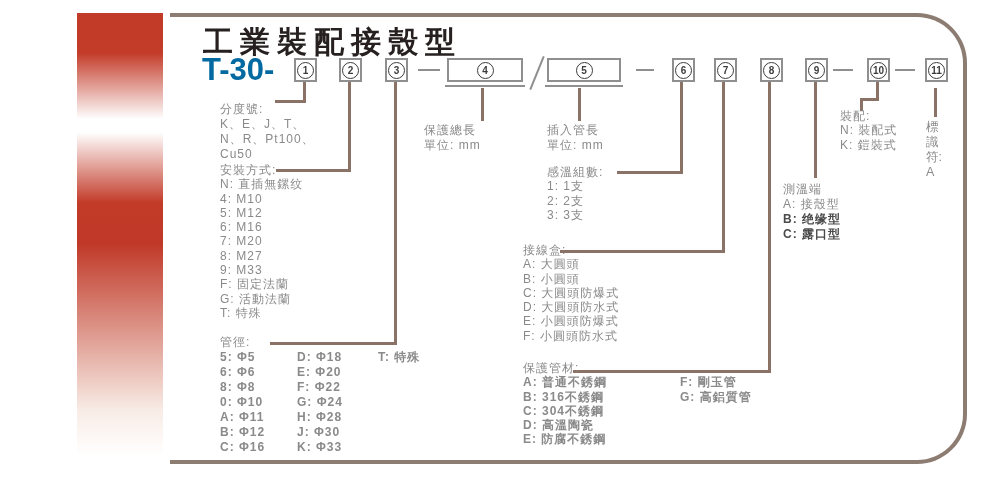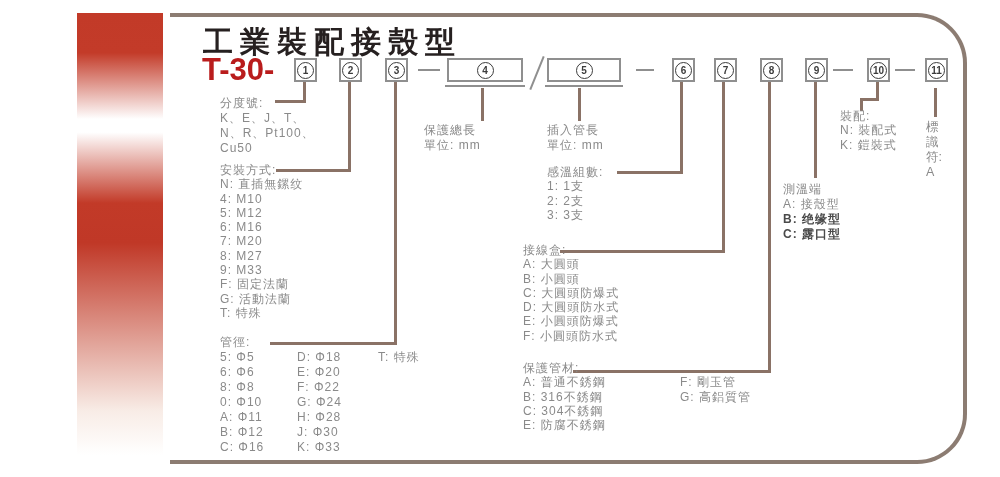--- a/index.html
+++ b/index.html
@@ -20,21 +20,21 @@
     position:absolute;left:150px;top:13px;width:797px;height:451px;
     border:4px solid #8c7c72;border-left:none;
     border-radius:0 50px 50px 0;box-sizing:border-box;
   }
   .pgtitle{
     position:absolute;left:183px;top:22px;font-size:30px;font-weight:bold;
     letter-spacing:7px;color:#262020;white-space:nowrap;
   }
   .model{
     position:absolute;left:182px;top:52px;font-size:31px;font-weight:900;
-    letter-spacing:0;color:#b91c1c;white-space:nowrap;
+    letter-spacing:0;color:#0369a1;white-space:nowrap;
   }
   
   .nbox{
     position:absolute;top:58px;height:24px;width:23px;box-sizing:border-box;
     border:2px solid #8f8f8f;background:#fff;
     display:flex;align-items:center;justify-content:center;
   }
   .nbox.wide{width:76px;}
   .circ{
     display:inline-flex;width:17px;height:17px;border:1.4px solid #3c3c3c;border-radius:50%;
@@ -45,21 +45,21 @@
   .slashwrap{position:absolute;left:505px;top:55px;width:24px;height:36px;display:flex;align-items:center;justify-content:center;}
   .slashbar{width:2px;height:36px;background:#8f8f8f;transform:rotate(22deg);}
   .boxline{position:absolute;top:85px;height:2px;background:#8f8f8f;}
   
   .ln{position:absolute;background:#8a7266;}
   
   .sec{position:absolute;color:#8a8a8a;font-size:12px;letter-spacing:1px;white-space:nowrap;}
   .sec div{line-height:14.3px;}
   .lh15 div{line-height:15px;}
   .bd{color:#4a4a4a;font-weight:bold;}
-  .cols{display:flex;}
+  .cols{display:flex;font-weight:bold;}
   .col1w{width:77px;}
   .col2w{width:81px;}
   .matcol1{width:157px;}
   .vert{position:absolute;left:906px;top:120px;color:#8a8a8a;font-size:12.5px;}
   .vert div{line-height:15px;text-align:left;}
 </style>
 </head>
 <body>
 
 <div id="stage">
@@ -126,21 +126,21 @@
   <div class="ln" style="left:702px;top:82px;width:3px;height:171px"></div>
   <div class="ln" style="left:540px;top:250px;width:165px;height:3px"></div>
   <div class="ln" style="left:748px;top:82px;width:3px;height:291px"></div>
   <div class="ln" style="left:553px;top:370px;width:198px;height:3px"></div>
   <div class="ln" style="left:794px;top:82px;width:3px;height:96px"></div>
   <div class="ln" style="left:856px;top:82px;width:3px;height:19px"></div>
   <div class="ln" style="left:840px;top:98px;width:19px;height:3px"></div>
   <div class="ln" style="left:840px;top:98px;width:3px;height:13px"></div>
   <div class="ln" style="left:914px;top:88px;width:3px;height:29px"></div>
 
-  <div class="sec lh15" style="left:200px;top:96px">
+  <div class="sec lh15" style="left:200px;top:102px">
     <div>分度號:</div>
     <div>K、E、J、T、</div>
     <div>N、R、Pt100、</div>
     <div>Cu50</div>
   </div>
 
   <div class="sec" style="left:200px;top:163px">
     <div>安裝方式:</div>
     <div>N: 直插無鏍纹</div>
     <div>4: M10</div>
@@ -208,20 +208,21 @@
     <div>F: 小圓頭防水式</div>
   </div>
 
   <div class="sec" style="left:503px;top:361px">
     <div>保護管材:</div>
     <div class="cols">
       <div class="matcol1">
         <div>A: 普通不銹鋼</div>
         <div>B: 316不銹鋼</div>
         <div>C: 304不銹鋼</div>
+        <div>D: 高溫陶瓷</div>
         <div>E: 防腐不銹鋼</div>
       </div>
       <div>
         <div>F: 剛玉管</div>
         <div>G: 高鋁質管</div>
       </div>
     </div>
   </div>
 
   <div class="sec" style="left:820px;top:109px">

